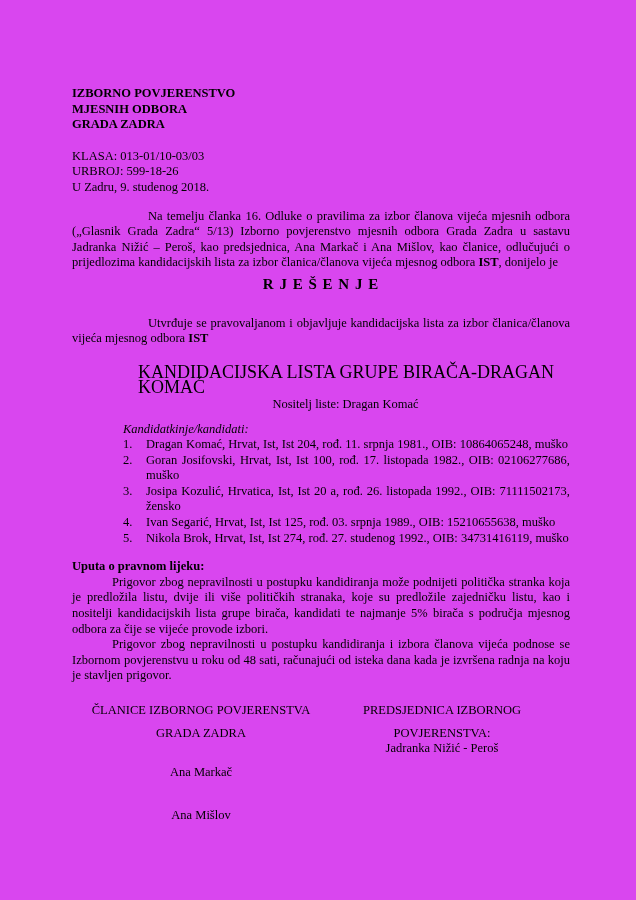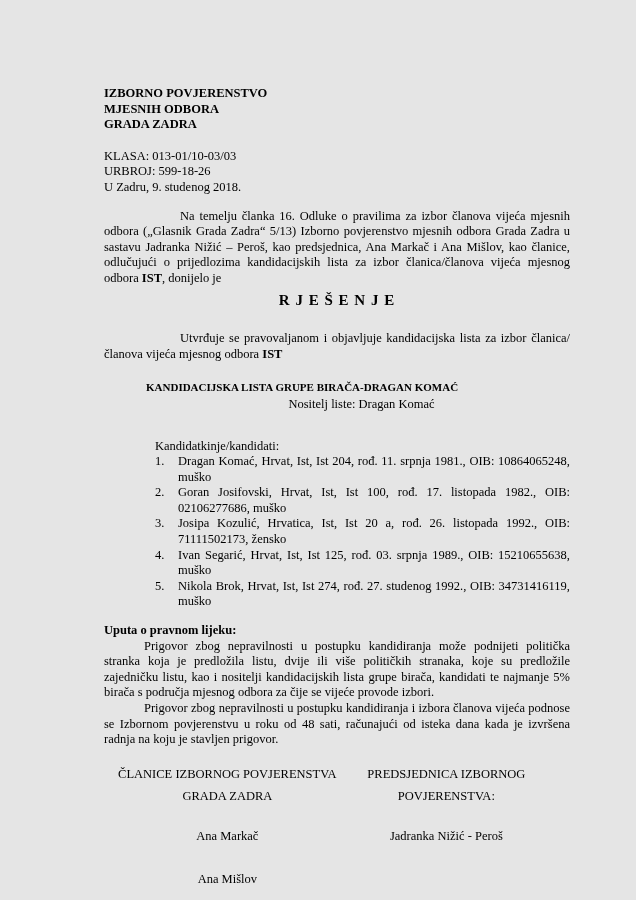--- a/index.html
+++ b/index.html
@@ -1,22 +1,22 @@
 <!DOCTYPE html>
 <html><head>
 <meta charset="utf-8">
 <style>
   html, body { margin: 0; padding: 0; background: #ffffff; }
   .page {
     position: relative;
     width: 636px;
     height: 900px;
-    background: #e5e5e5;
+    background: #d946ef;
     box-sizing: border-box;
-    padding: 86px 66px 0 104px;
+    padding: 86px 66px 0 72px;
     font-family: "Liberation Serif", "DejaVu Serif", serif;
     font-size: 12.5px;
     line-height: 15.6px;
     color: #000000;
     overflow: hidden;
   }
   .bold { font-weight: bold; }
   .letterhead { font-weight: bold; margin-bottom: 16px; }
   .meta { margin-bottom: 13px; }
   .para { margin: 0; text-align: justify; }
@@ -25,27 +25,27 @@
   .intro { margin-top: 7px; }
   .decision-title {
     text-align: center;
     font-weight: bold;
     font-size: 15px;
     margin: 6px 0 23px 0;
     letter-spacing: 1px;
   }
   .statement { margin-bottom: 18px; }
   .list-heading {
-    font-weight: bold;
-    font-size: 11px;
-    margin-left: 42px;
+    font-weight: normal;
+    font-size: 18px;
+    margin-left: 66px;
     margin-top: 16px;
   }
   .list-holder { margin-left: 49px; margin-top: 1px; text-align: center; }
-  .cand-label { margin-left: 51px; margin-top: 26px; }
+  .cand-label { margin-left: 51px; margin-top: 9px; font-style: italic; }
   ol.cands {
     list-style: none;
     margin: 0 0 0 51px;
     padding: 0;
   }
   ol.cands li {
     position: relative;
     padding-left: 23px;
     text-align: justify;
   }
@@ -56,21 +56,21 @@
     display: flex;
     justify-content: space-between;
     margin-top: 19px;
   }
   .sig-col-left { width: 258px; text-align: center; }
   .sig-col-right { width: 200px; text-align: center; margin-right: 28px; }
   .sig-title-line2 { margin-top: 7px; }
   .sig-name-block { width: 200px; margin: 0 auto; text-align: center; }
   .sig-name-1 { margin-top: 24px; }
   .sig-name-2 { margin-top: 27px; }
-  .sig-name-r { margin-top: 24px; }
+  .sig-name-r { }
 </style>
 </head>
 <body>
 
 <div class="page">
 
   <div class="letterhead">
     <div>IZBORNO POVJERENSTVO</div>
     <div>MJESNIH ODBORA</div>
     <div>GRADA ZADRA</div>

